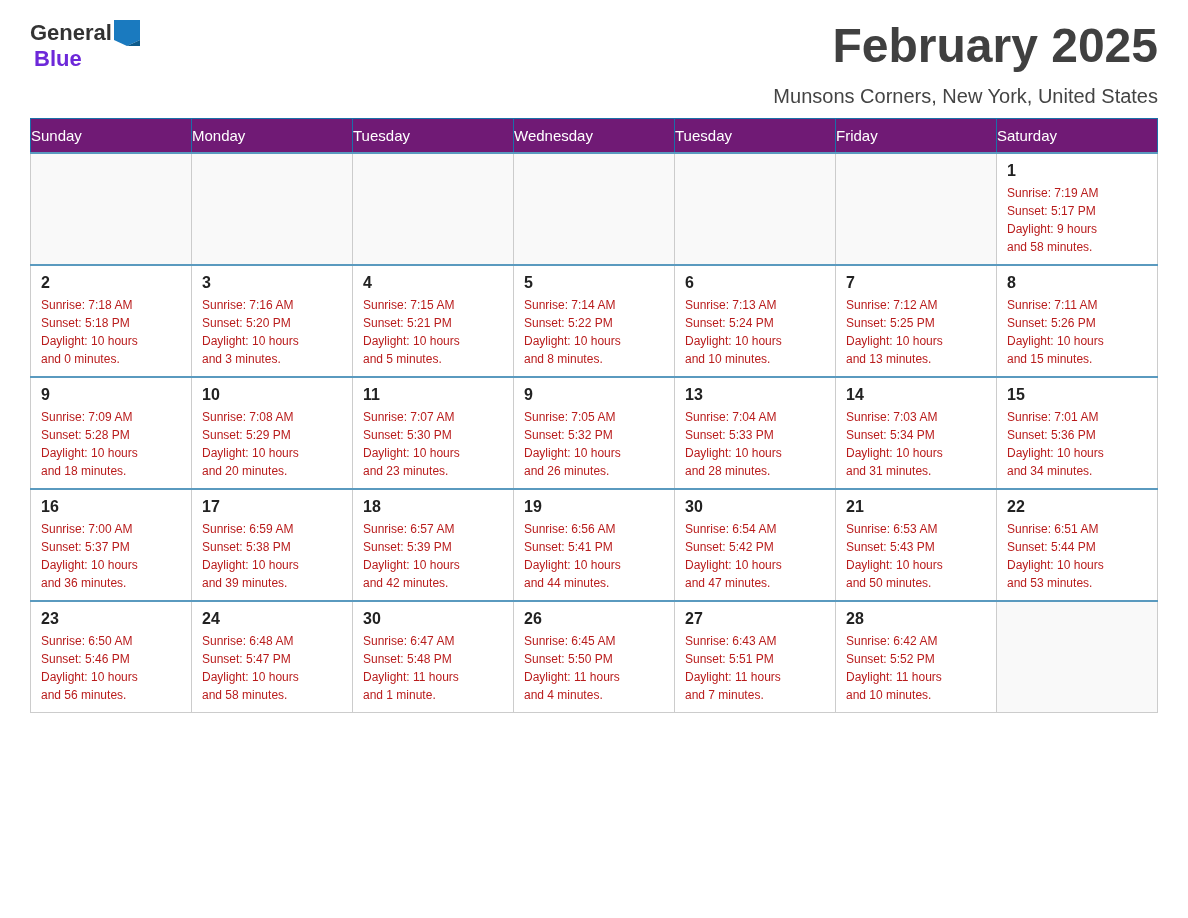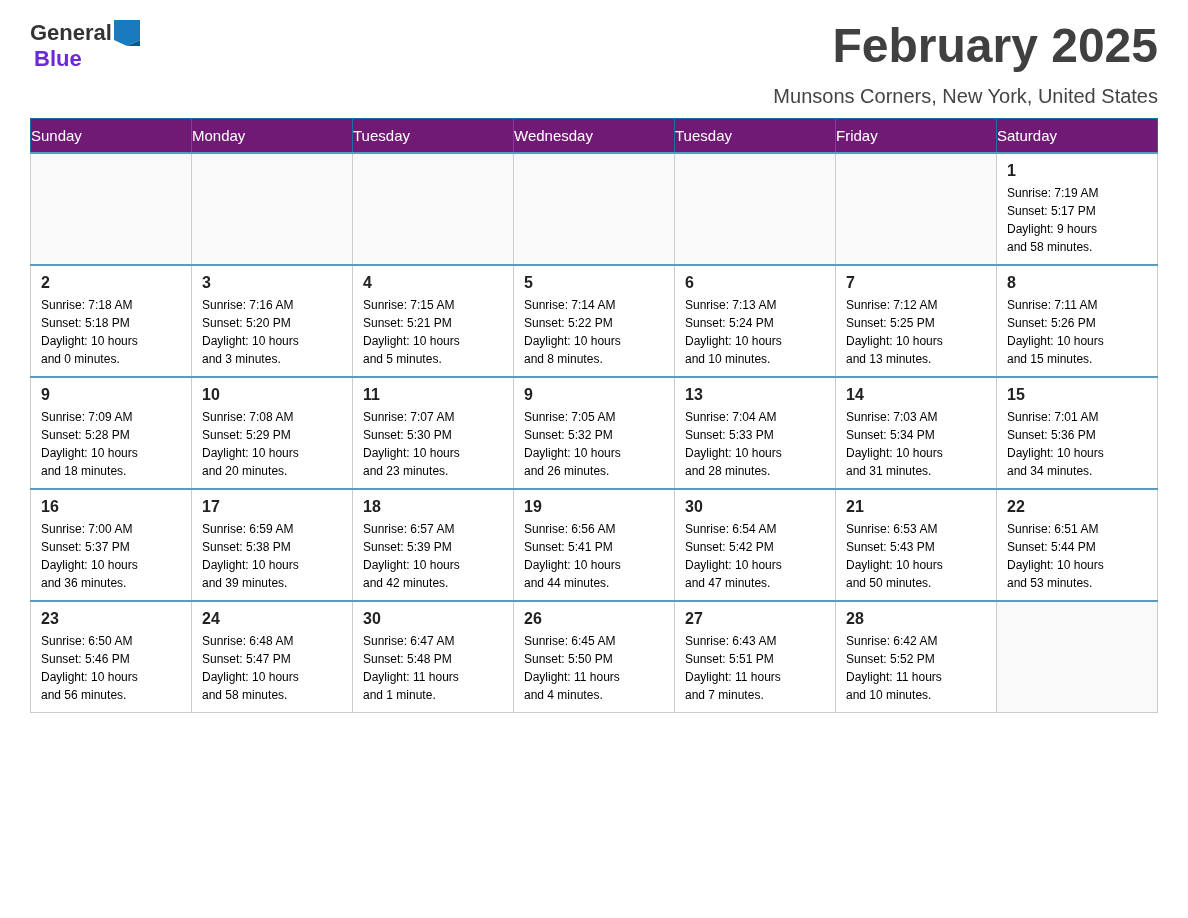--- a/index.html
+++ b/index.html
@@ -59,21 +59,21 @@
     }
     .day-number {
       font-size: 16px;
       font-weight: bold;
       color: #222;
       margin-bottom: 4px;
       display: block;
     }
     .day-info {
       font-size: 12px;
-      color: #000000;
+      color: #b91c1c;
       line-height: 1.5;
     }
     .calendar tr td {
       border-top: 2px solid #5a9abf;
     }
     .calendar thead tr th {
       border: 1px solid #1a6fa8;
     }
     .logo-wrapper {
       display: flex;

